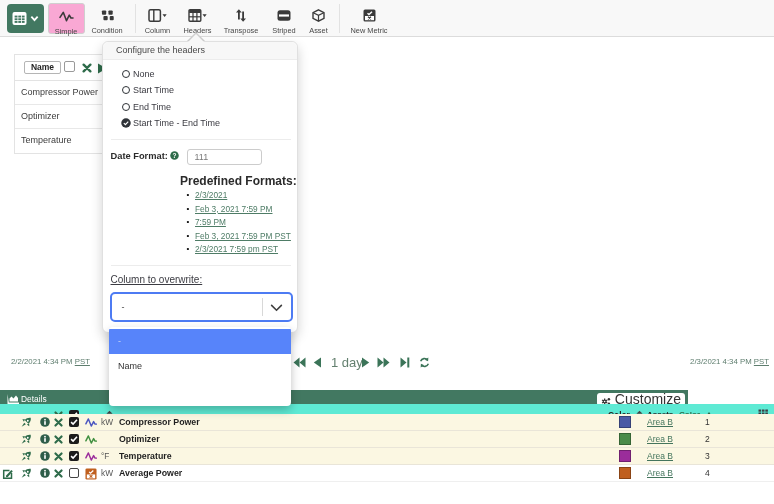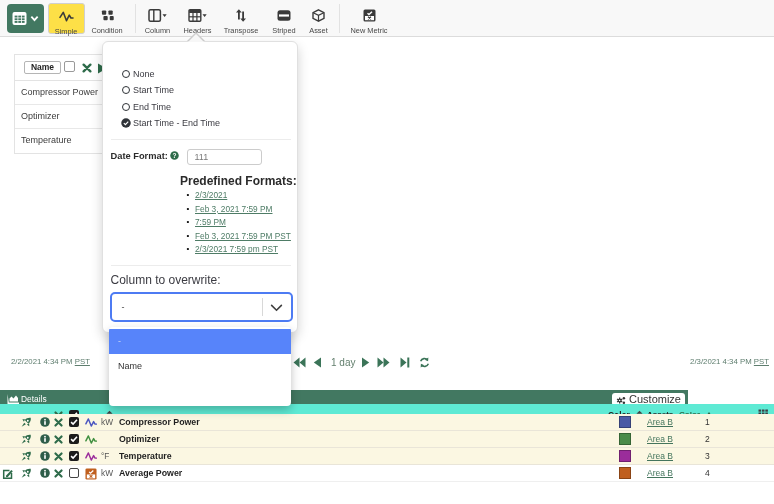--- a/index.html
+++ b/index.html
@@ -8,37 +8,37 @@
 .abs { position:absolute; }
 div { white-space:nowrap; }
 
 
 #toolbar { left:0; top:0; width:774px; height:37px; background:#f8f8f8; border-bottom:1px solid #dcdcdc; }
 .tbtn { position:absolute; top:3px; height:31px; text-align:center; color:#474747; }
 .tbtn .lbl { font-size:7.4px; position:absolute; left:0; top:23px; width:100%; text-align:center; }
 .tbtn .ic { position:absolute; top:5px; left:0; width:100%; height:14px; display:flex; align-items:center; justify-content:center; }
 .tdiv { position:absolute; top:4px; width:1px; height:29px; background:#e2e2e2; }
 #greenbtn { position:absolute; left:7px; top:4px; width:37px; height:29px; background:#427861; border-radius:4px; display:flex; align-items:center; justify-content:center; gap:3px; }
-#simplebtn { background:#fde047; border:1px solid #cfcfcf; border-radius:3px; }
+#simplebtn { background:#f9a8d4; border:1px solid #cfcfcf; border-radius:3px; }
 
 
 #ltable { left:14px; top:54px; width:170px; background:#fff; border:1px solid #e3e3e3; }
 #ltable .hrow { height:26px; border-bottom:1px solid #e3e3e3; position:relative; }
 #ltable .row { height:24px; border-bottom:1px solid #e8e8e8; font-size:9px; color:#3c3c3c; line-height:23px; padding-left:6px; }
 #namebox { position:absolute; left:9px; top:6px; width:37px; height:13px; border:1px solid #b5b5b5; border-radius:2px; background:#fff; font-size:8.5px; font-weight:bold; color:#222; text-align:center; line-height:11px; }
 #hchk { position:absolute; left:49px; top:6px; width:11px; height:11px; border:1.5px solid #9a9a9a; border-radius:2px; background:#fff; }
 
 
 .datetxt { position:absolute; top:357px; font-size:7.8px; color:#5e7d6e; line-height:10px; }
 .pctl { position:absolute; top:355px; height:14px; display:flex; align-items:center; color:#3b7458; }
 
 
 #dbar { left:0; top:373px; width:688px; height:19px; background:#427861; color:#fff;margin-top:17px; }
 #dbar .ttl { position:absolute; left:21px; top:0; font-size:8.4px; line-height:19px; }
-#custbtn { position:absolute; right:3px; top:2.5px; height:13px; background:#fff; border-radius:3px; font-size:11px; color:#333; padding:0 4px; line-height:12.5px; }
+#custbtn { position:absolute; right:3px; top:2.5px; height:13px; background:#fff; border-radius:3px; font-size:14px; color:#333; padding:0 4px; line-height:12.5px; }
 #dheader { left:0; top:404px; width:774px; height:22px; background:#5eead4; border-bottom:4px solid #ef4444; }
 #dheader div { line-height:22px; }
 .drow { position:absolute; left:0; width:774px; height:17px; border-bottom:1px solid #e9e5d8; }
 .drow div { line-height:17px; }
 .cream { background:#fbf7e2; }
 .dname { position:absolute; left:119px; top:0; font-weight:bold; color:#1f1f1f; font-size:8.8px; }
 .dunit { position:absolute; left:101px; top:0; color:#555; font-size:8.3px; }
 .csq { position:absolute; left:619px; top:2px; width:12px; height:12px; border:1px solid rgba(0,0,0,.28); }
 .areab { position:absolute; left:647px; top:0; color:#44755d; text-decoration:underline; font-size:8.5px; }
 .lane { position:absolute; left:705px; top:0; color:#333; font-size:8.5px; }
@@ -238,21 +238,21 @@
         <path d="M6.5 0.5 L6.5 10.5 L0.5 5.5 Z"></path>
         <path d="M12.5 0.5 L12.5 10.5 L6.5 5.5 Z"></path>
       </g>
     </svg>
   </div>
 <div class="pctl" style="left:313px;">
     <svg width="9" height="11" viewBox="0 0 9 11">
       <path d="M8 0.5 L8 10.5 L0.8 5.5 Z" fill="#3b7458"></path>
     </svg>
   </div>
-<div class="pctl" style="left:331px; color:#64806f; font-size:10px;">1 day</div>
+<div class="pctl" style="left:331px; color:#64806f; font-size:13px;">1 day</div>
 <div class="pctl" style="left:361px;">
     <svg width="9" height="11" viewBox="0 0 9 11">
       <path d="M1 0.5 L1 10.5 L8.2 5.5 Z" fill="#3b7458"></path>
     </svg>
   </div>
 <div class="pctl" style="left:377px;">
     <svg width="13" height="11" viewBox="0 0 13 11">
       <g fill="#3b7458">
         <path d="M0.5 0.5 L0.5 10.5 L6.5 5.5 Z"></path>
         <path d="M6.5 0.5 L6.5 10.5 L12.5 5.5 Z"></path>
@@ -427,20 +427,21 @@
   <div class="dunit">kW</div>
     <div class="dname">Average Power</div>
   <div class="csq" style="background:#c05f1e;"></div>
     <div class="areab">Area B</div>
     <div class="lane">4</div>
 </div>
 
 <div id="caretb"></div>
 <div id="caret"></div>
 <div id="pop" class="abs">
+  <div class="hdr">Configure the headers</div>
   <div class="radio" style="top:27.8px;"></div>
     <div class="rlbl" style="top:25.8px;">None</div>
   <div class="radio" style="top:44.1px;"></div>
     <div class="rlbl" style="top:42.1px;">Start Time</div>
   <div class="radio" style="top:61px;"></div>
     <div class="rlbl" style="top:59px;">End Time</div>
   <svg style="position:absolute; left:17.5px; top:76px;" width="10" height="10" viewBox="0 0 12 12">
       <circle cx="6" cy="6" r="5.7" fill="#2f3338"></circle>
       <path d="M3.4 6.1 L5.3 8 L8.7 4.3" stroke="#fff" stroke-width="1.4" fill="none"></path>
     </svg>
@@ -452,21 +453,21 @@
       <text x="5.5" y="8.2" font-size="8" font-weight="bold" fill="#fff" text-anchor="middle" font-family="Liberation Sans">?</text>
     </svg>
   <div style="position:absolute; left:83.5px; top:106.5px; width:75.5px; height:16px; border:1px solid #ccc; border-radius:3px; background:#fff; font-size:9px; color:#7a7a7a; line-height:14px; padding-left:7px;">111</div>
   <div style="position:absolute; left:77px; top:133.2px; font-weight:bold; color:#2b2b2b; font-size:12px; line-height:12px;">Predefined Formats:</div>
   <div class="fmtlink" style="top:146.6px;">2/3/2021</div>
   <div class="fmtlink" style="top:160.5px;">Feb 3, 2021 7:59 PM</div>
   <div class="fmtlink" style="top:174.3px;">7:59 PM</div>
   <div class="fmtlink" style="top:187.9px;">Feb 3, 2021 7:59 PM PST</div>
   <div class="fmtlink" style="top:201.4px;">2/3/2021 7:59 pm PST</div>
   <div style="position:absolute; left:8px; top:223px; width:180px; border-top:1px solid #ececec;"></div>
-  <div style="position:absolute; left:7.5px; top:232px; color:#3b3b42; font-size:12px; line-height:12px;">Column to overwrite:</div>
+  <div style="position:absolute; left:7.5px; top:232px; color:#3b3b42; font-size:10px; line-height:12px;text-decoration:underline;">Column to overwrite:</div>
   <div style="position:absolute; left:6.5px; top:249.5px; width:183px; height:30px; border:2px solid #4d7bf3; border-radius:5px; background:#fff;">
     <div style="position:absolute; left:10px; top:0; font-size:9px; color:#444; line-height:26px;">-</div>
     <div style="position:absolute; right:28px; top:4px; width:1px; height:18px; background:#d8d8d8;"></div>
     <svg style="position:absolute; right:8px; top:10px;" width="13" height="8" viewBox="0 0 14 9">
         <path d="M1.5 1.5 L7 7 L12.5 1.5" stroke="#3f3f3f" stroke-width="1.8" fill="none" stroke-linecap="round"></path>
       </svg>
   </div>
 </div>
 
 <div id="ddlist" class="abs">

